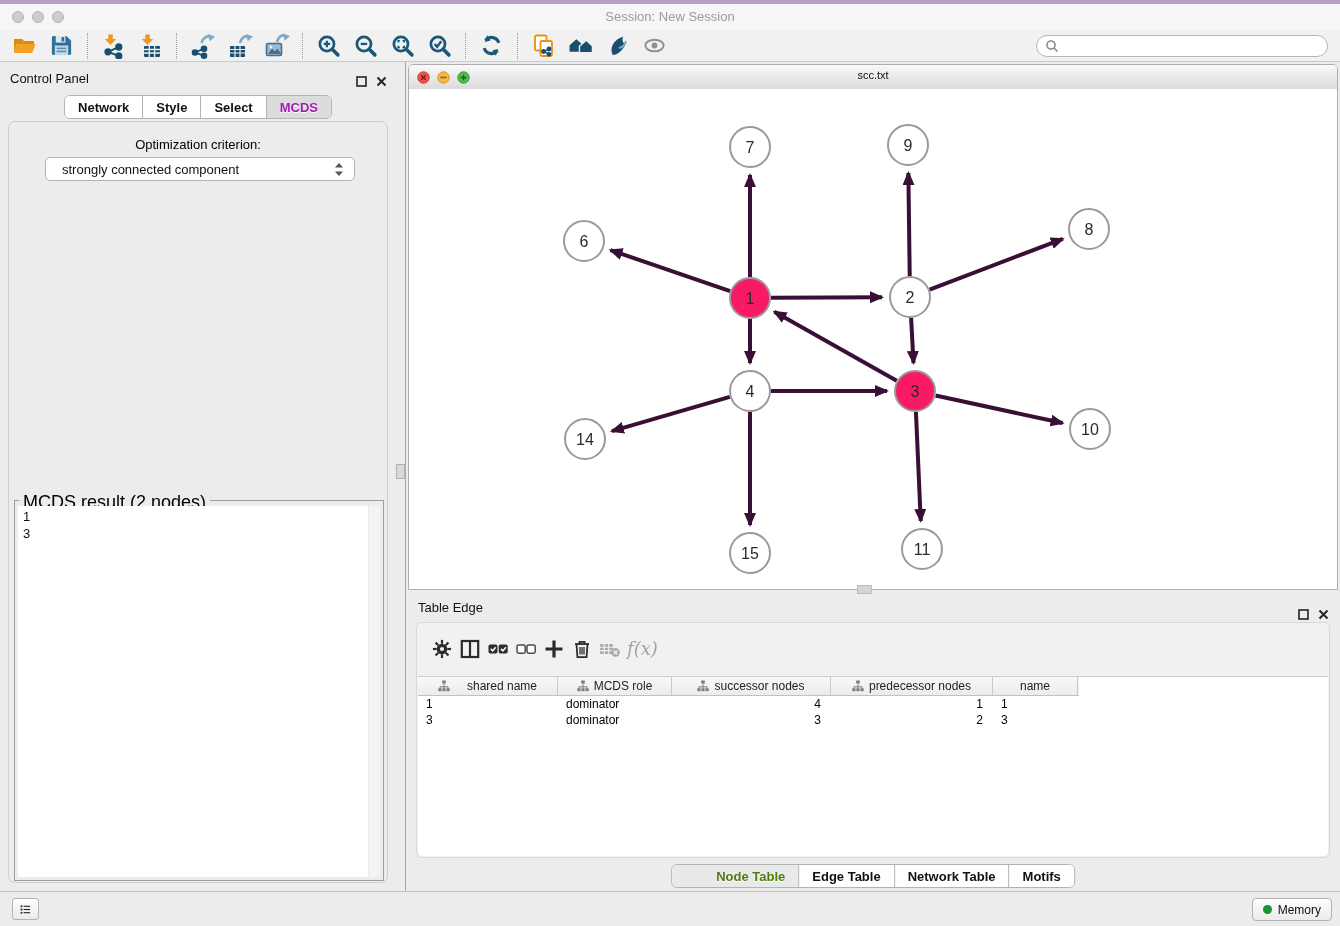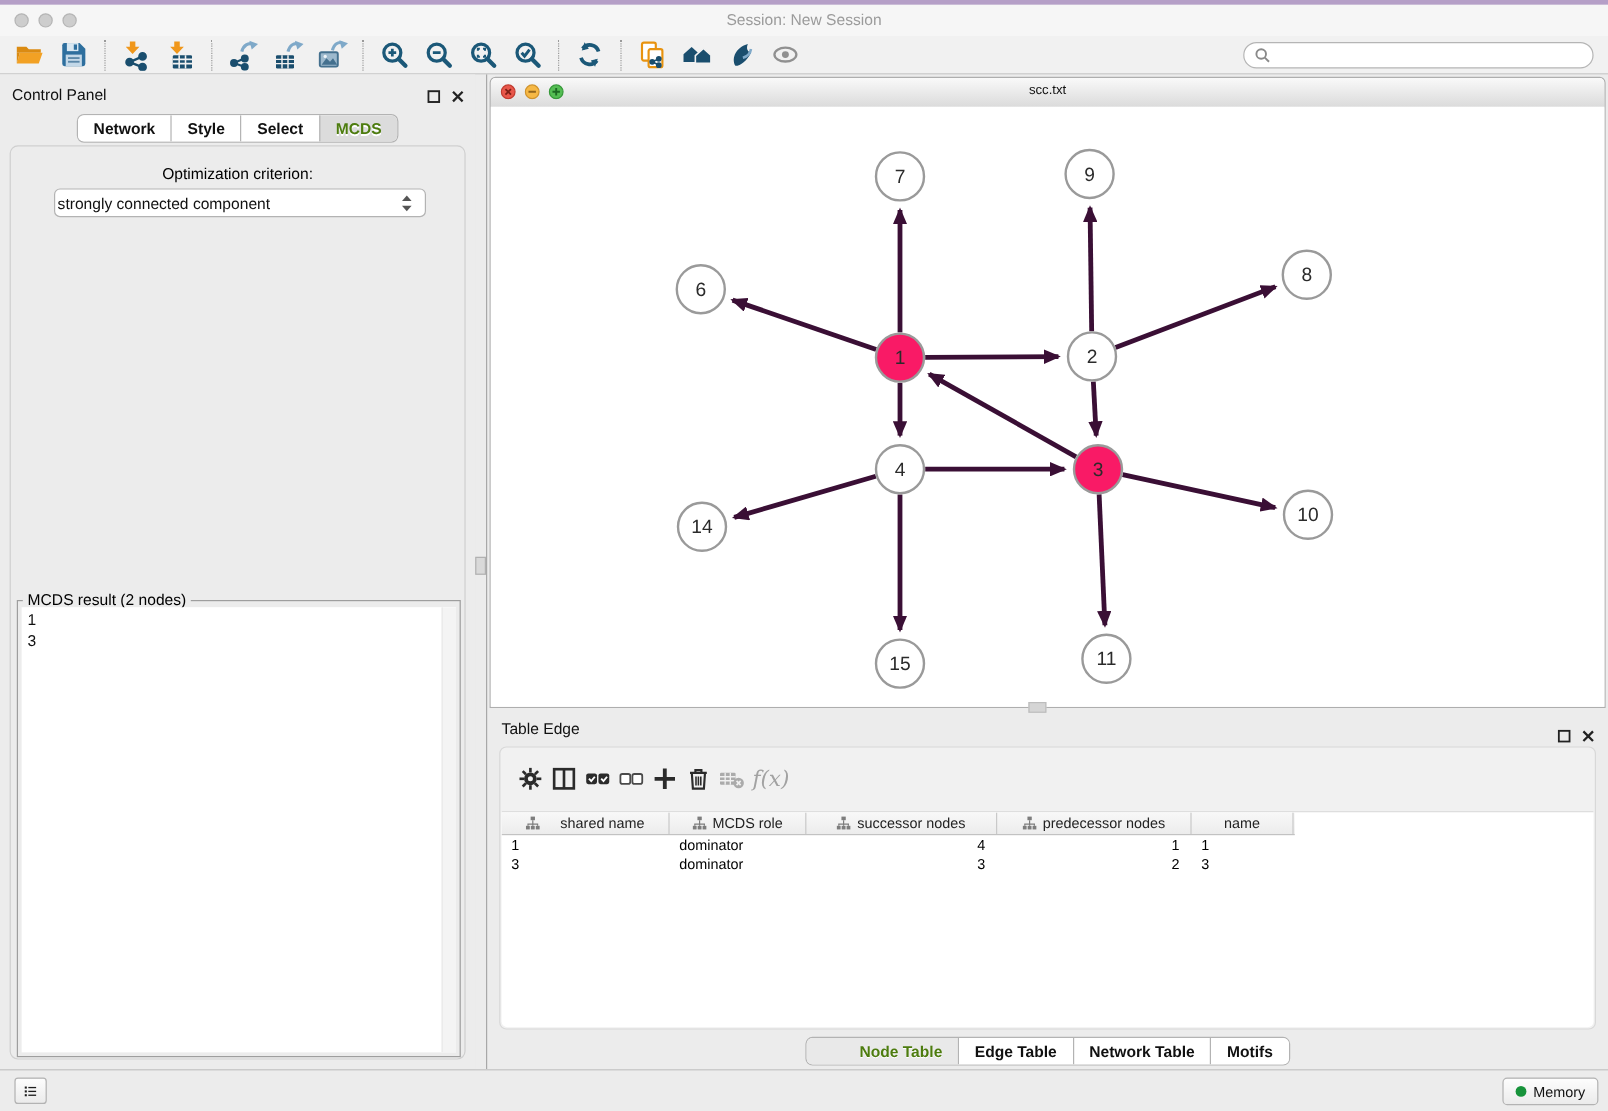--- a/index.html
+++ b/index.html
@@ -20,28 +20,28 @@
   .search{margin-left:auto;margin-right:6px;width:292px;height:22px;background:#fff;border:1px solid #b5b5b5;border-radius:12px;display:flex;align-items:center;padding-left:8px;box-sizing:border-box;flex:0 0 auto;}
   .search input{border:0;outline:0;flex:1;font:12px "Liberation Sans",sans-serif;background:transparent;margin-left:5px;min-width:0;}
   
   .control-panel{position:absolute;left:0;top:62px;width:396px;bottom:35px;background:#ececec;}
   .cp-title{position:absolute;left:10px;top:9px;font-size:13px;color:#111;}
   .panel-btns{position:absolute;right:9px;top:11px;display:flex;gap:9px;align-items:center;}
   .cp-inner{position:absolute;left:8px;right:8px;top:59px;bottom:8px;border:1px solid #cfcfcf;border-radius:7px;background:#ececec;}
   .cp-tabs{position:absolute;left:50%;top:33px;transform:translateX(-50%);display:flex;height:22px;border:1px solid #b3b3b3;border-radius:6px;overflow:hidden;background:#fff;z-index:2;}
   .seg{padding:0 13px;font-size:13px;font-weight:700;color:#111;display:flex;align-items:center;border-left:1px solid #b3b3b3;background:#fff;white-space:nowrap;}
   .seg:first-child{border-left:0;}
-  .seg.active{background:#dcdcdc;color:#4d7c0f;text-shadow:0 1px 0 #fff;}
+  .seg.active{background:#dcdcdc;color:#a21caf;text-shadow:0 1px 0 #fff;}
   .opt-label{position:absolute;left:0;width:100%;top:75px;text-align:center;font-size:13px;color:#000;}
-  .dropdown{position:absolute;left:45px;right:41px;top:95px;height:24px;background:#fff;border:1px solid #b3b3b3;border-radius:5px;display:flex;align-items:center;font-size:13px;padding:0 8px 0 2px;box-sizing:border-box;}
+  .dropdown{position:absolute;left:45px;right:41px;top:95px;height:24px;background:#fff;border:1px solid #b3b3b3;border-radius:5px;display:flex;align-items:center;font-size:13px;padding:0 8px 0 16px;box-sizing:border-box;}
   .dropdown .dd-label{flex:1;}
   .cp-buttons{position:absolute;left:0;width:100%;top:128px;display:flex;justify-content:center;gap:15px;}
   .btn{height:23px;padding:0 17px;background:linear-gradient(#ffffff,#efefef);border:1px solid #b3b3b3;border-radius:5px;font-size:13px;color:#000;display:flex;align-items:center;}
   .groupbox{position:absolute;left:14px;right:12px;top:438px;bottom:10px;border:1px solid #9e9e9e;}
-  .grouplabel{position:absolute;top:-9px;left:4px;background:#ececec;padding:0 4px;font-size:13px;color:#000;}
+  .grouplabel{position:absolute;top:-9px;left:4px;background:#ececec;padding:0 4px;font-size:18px;color:#000;}
   .result-box{position:absolute;left:3px;right:3px;top:5px;bottom:3px;background:#fff;font-size:13px;line-height:17px;padding:2px 0 0 5px;overflow:hidden;}
   .result-box .track{position:absolute;right:0;top:0;bottom:0;width:11px;background:#f4f4f4;border-left:1px solid #e9e9e9;}
   
   .v-divider{position:absolute;left:405px;top:62px;bottom:35px;width:1px;background:#a8a8a8;}
   .v-handle{position:absolute;left:396px;top:464px;width:9px;height:15px;background:#d9d9d9;border:1px solid #b1b1b1;box-sizing:border-box;}
   .h-handle{position:absolute;left:857px;top:585px;width:15px;height:9px;background:#d5d5d5;border:1px solid #bdbdbd;box-sizing:border-box;}
   
   .net-window{position:absolute;left:408px;top:64px;width:930px;height:526px;background:#fff;border:1px solid #aeaeae;border-radius:5px 5px 0 0;box-sizing:border-box;}
   .net-titlebar{position:relative;height:24px;background:linear-gradient(#f9f9f9,#dbdbdb);border-bottom:1px solid #a8a8a8;border-radius:4px 4px 0 0;}
   .net-lights{position:absolute;left:8px;top:5px;display:flex;gap:7px;}

